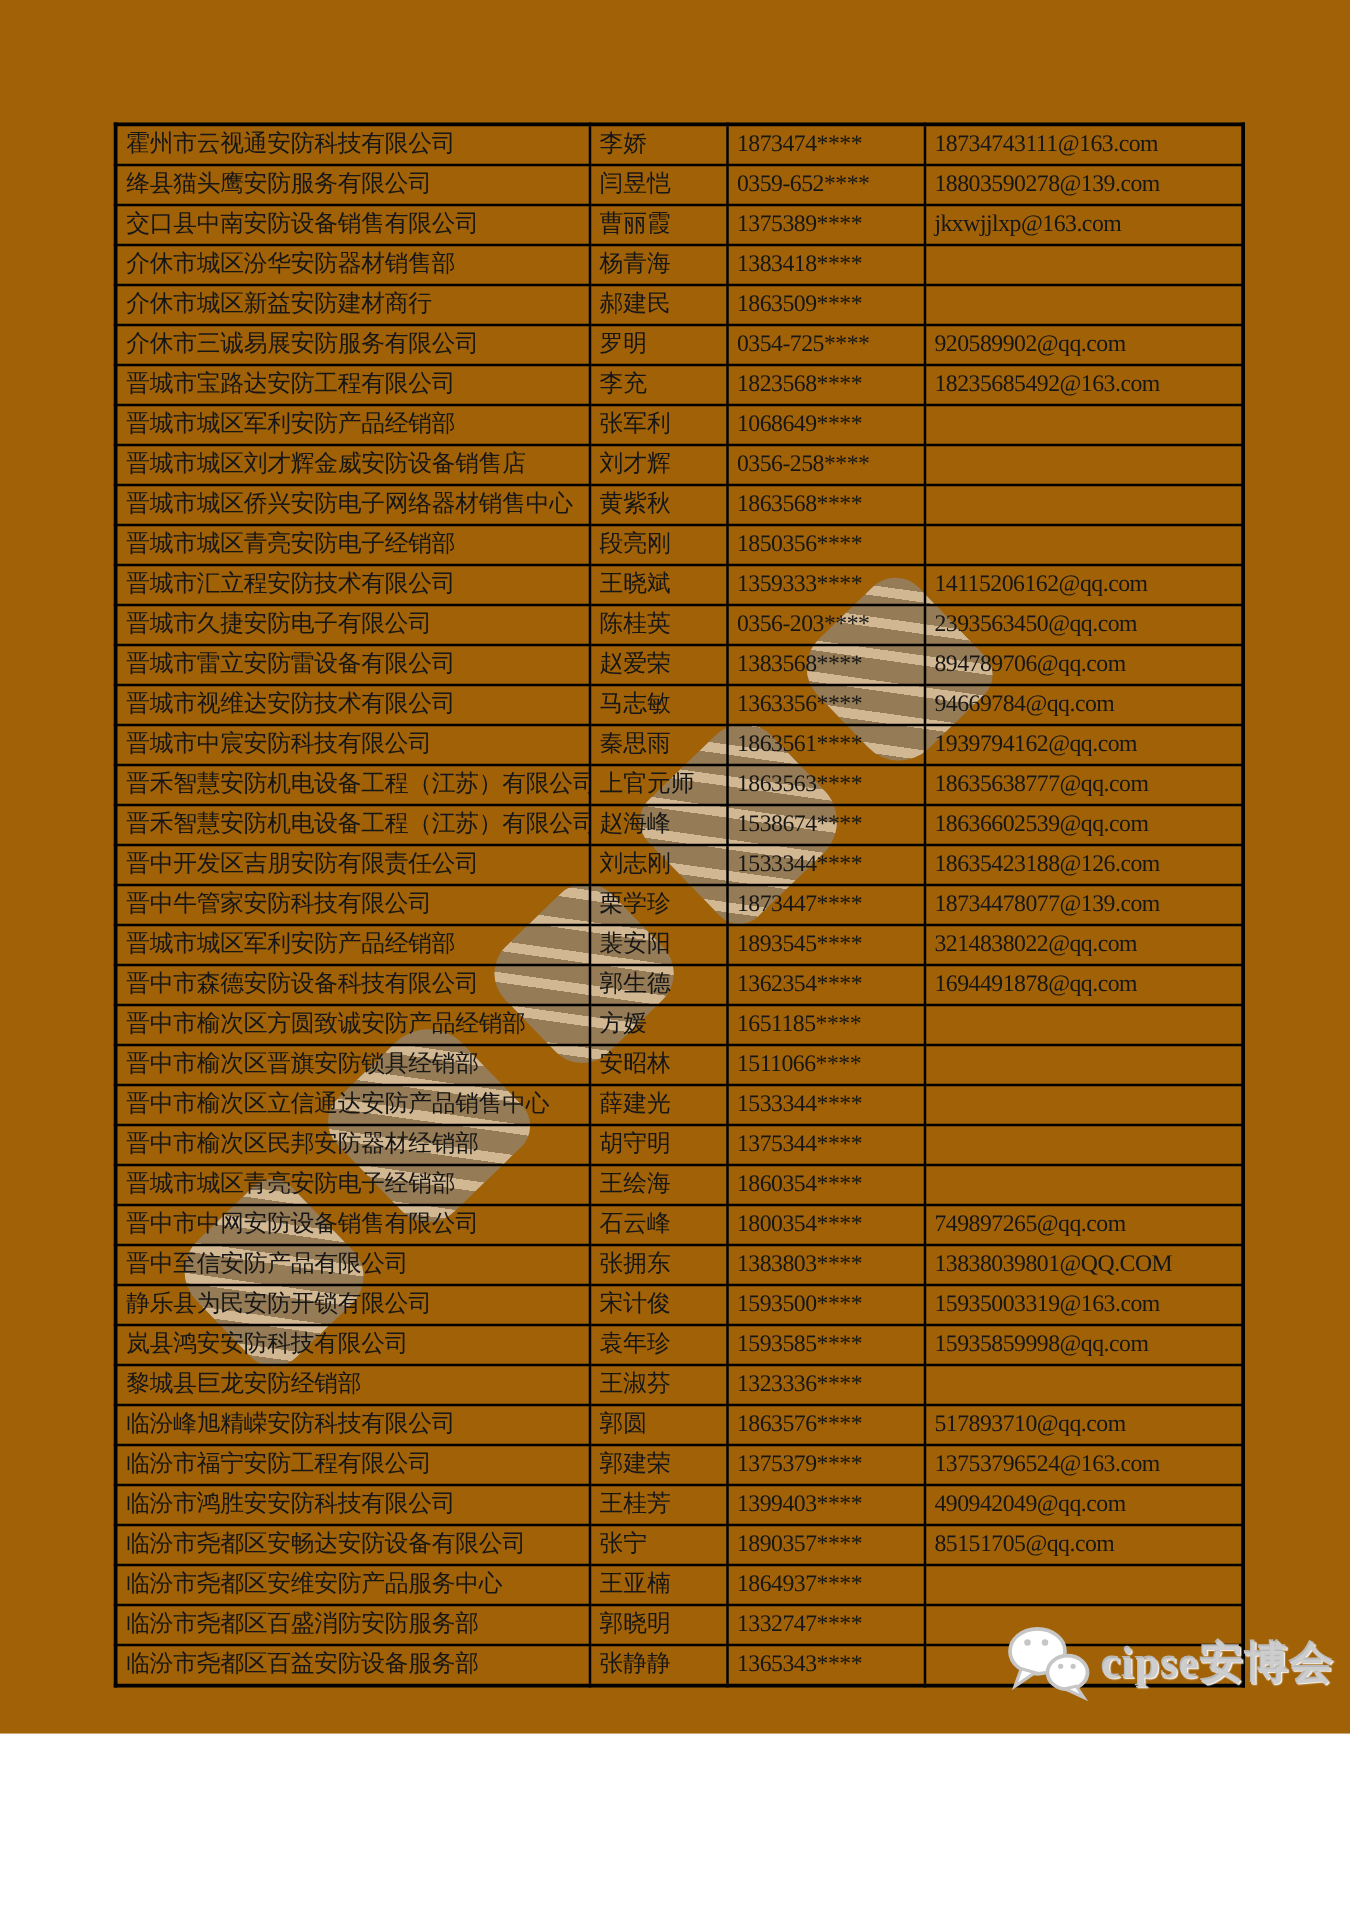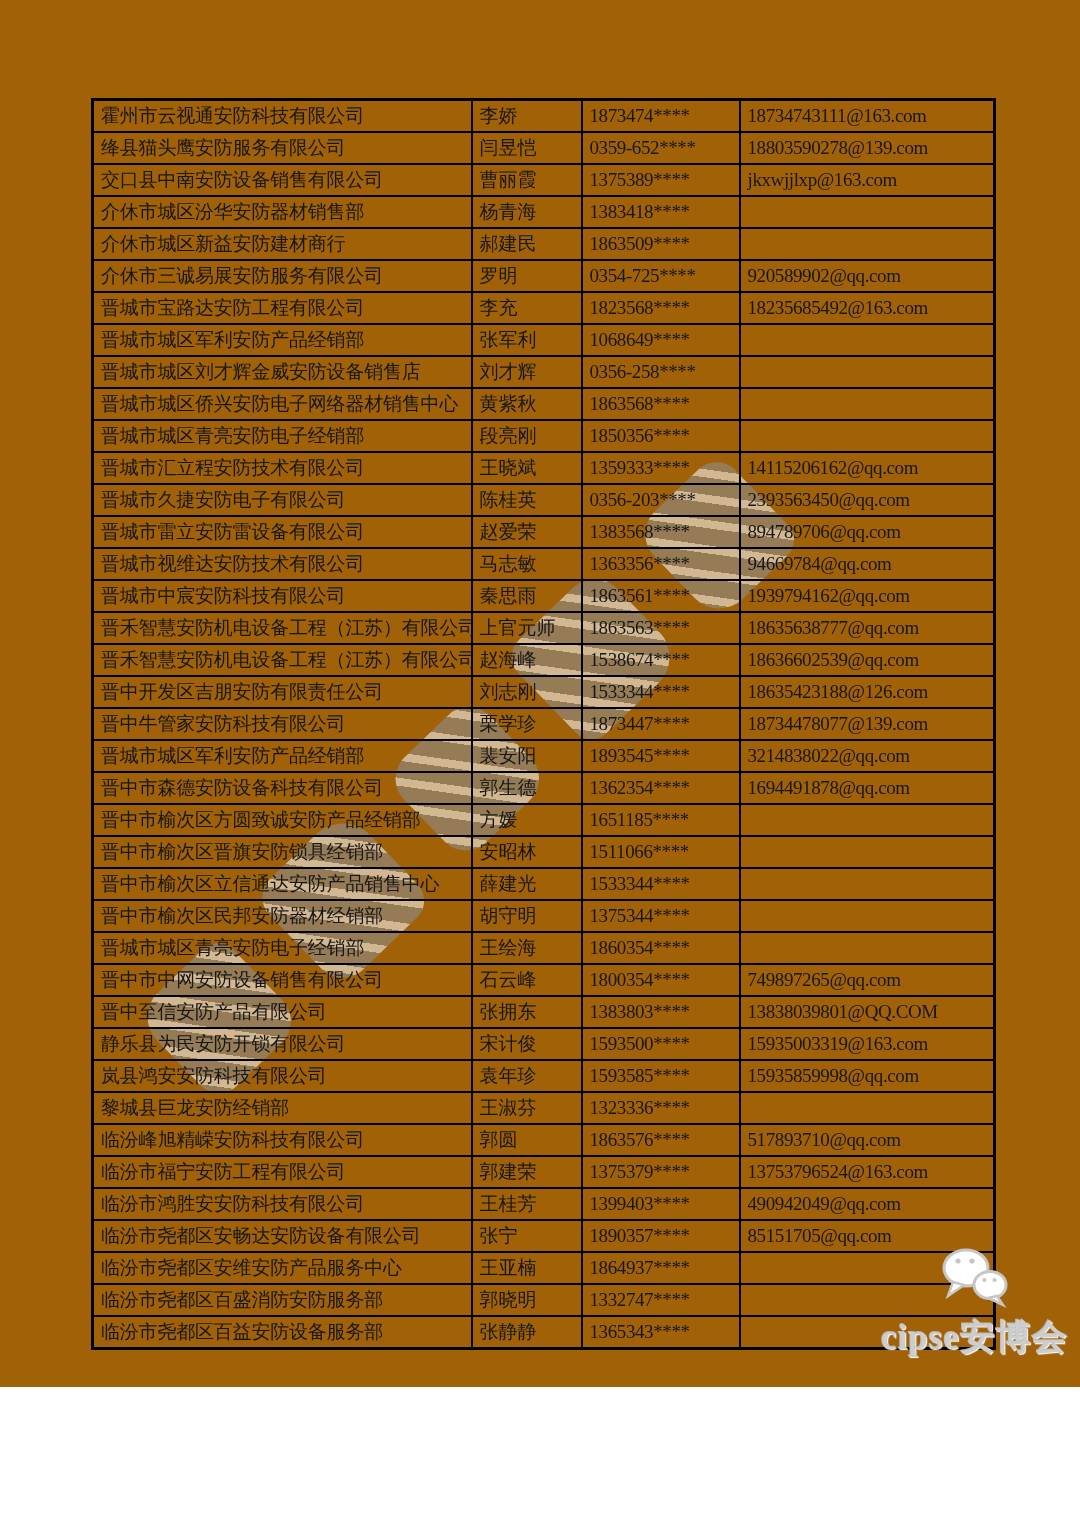--- a/index.html
+++ b/index.html
@@ -47,21 +47,21 @@
     font-size:19px; line-height:30px;
     white-space:nowrap; overflow:hidden;
     background:transparent;
   }
   td.col-company { letter-spacing:-0.2px; }
   td.col-phone, td.col-email { letter-spacing:-0.4px; font-size:19.5px; }
 
   
   .footer-logo {
     position:absolute; right:12px; bottom:26px; z-index:2;
-    display:flex; align-items:center; gap:6px;flex-direction:column;
+    display:flex; align-items:center; gap:6px;
   }
   .footer-logo .logo-text {
     font-size:35px; font-weight:bold;
     color:var(--color-footer,#cdcdcd);
     text-shadow:-1px -1px 0 #b9b9b9, 1px 1px 1px #ffffff;
     letter-spacing:1px;
   }
 </style>
 </head>
 <body>

